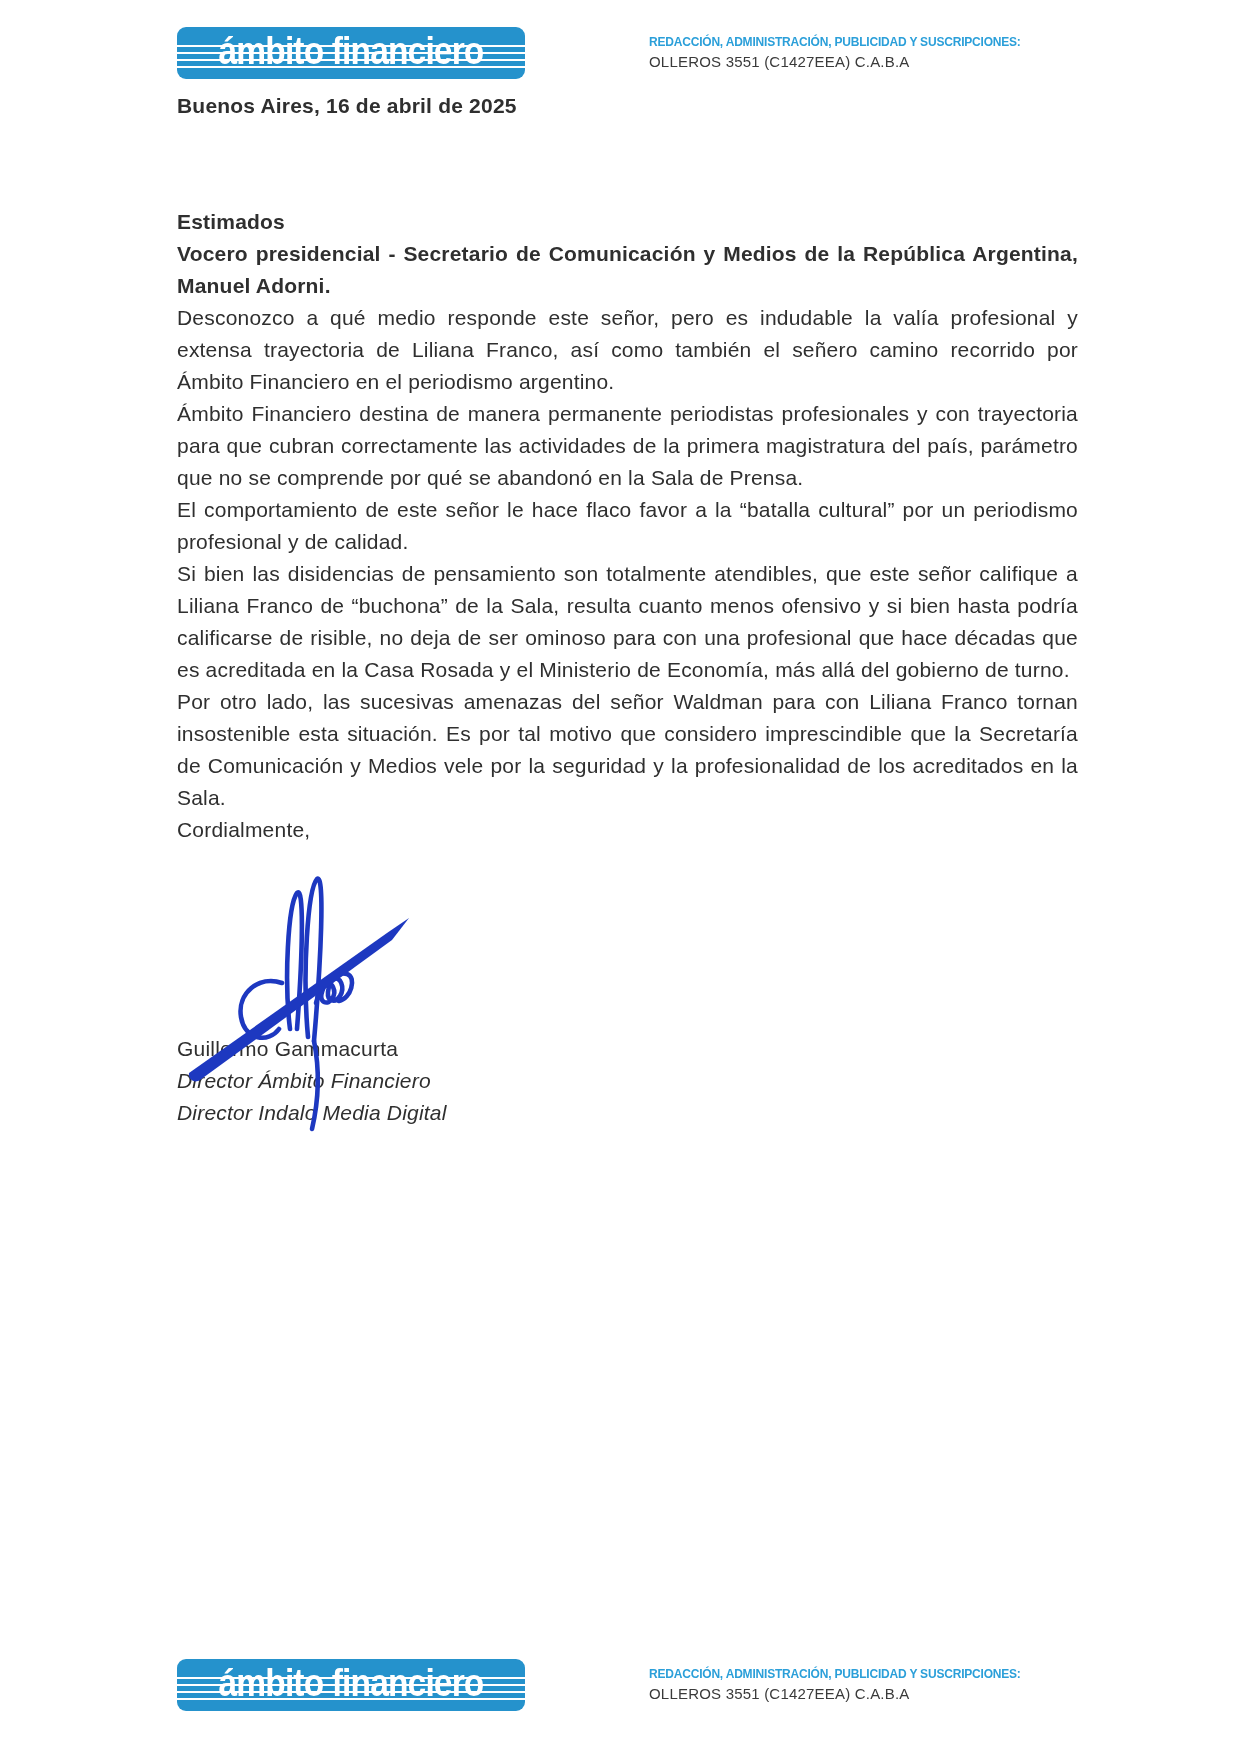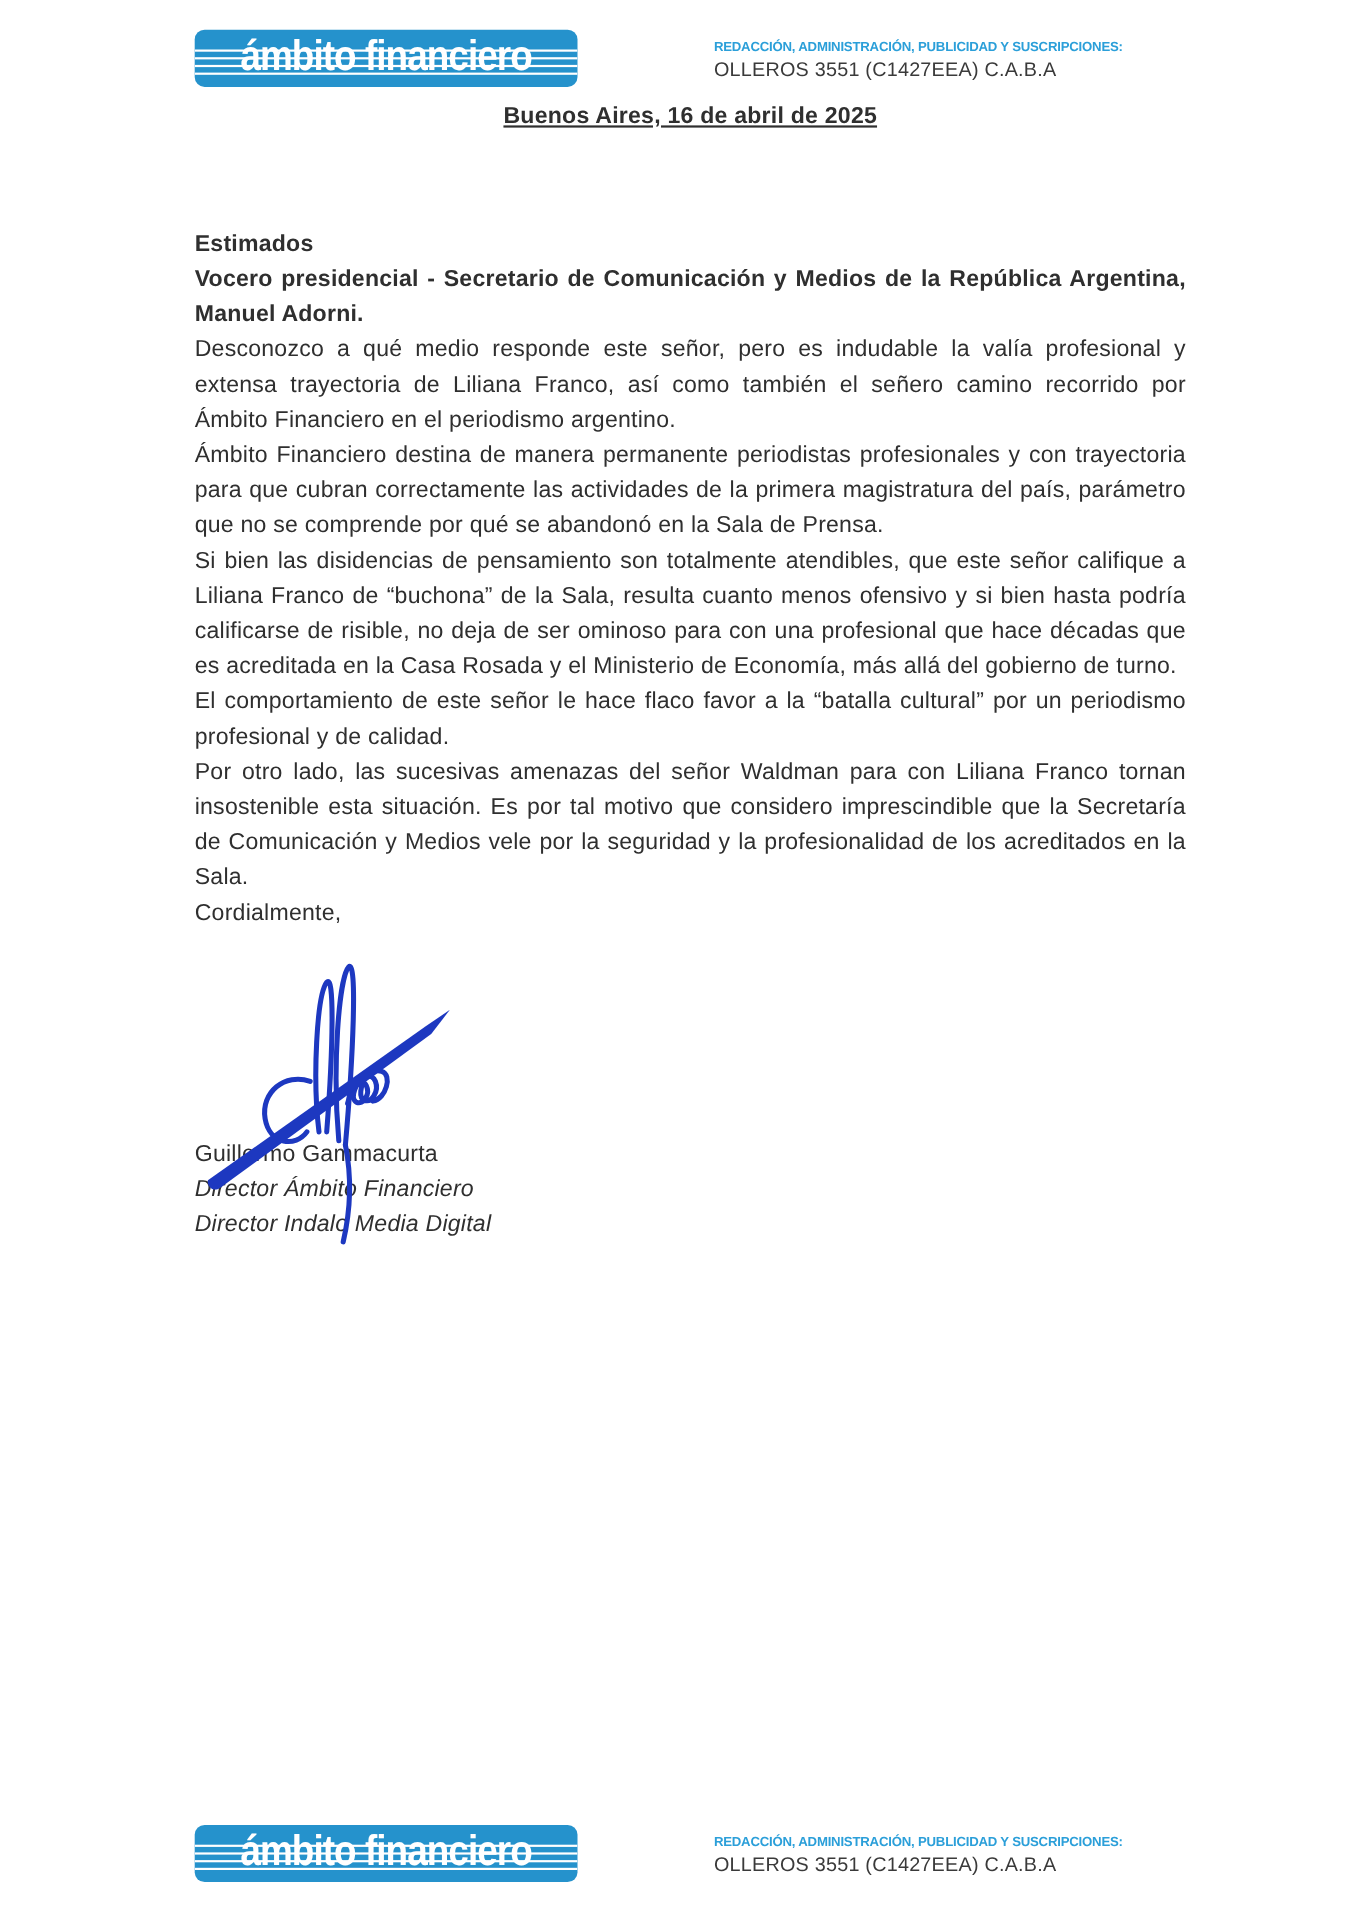--- a/index.html
+++ b/index.html
@@ -24,33 +24,33 @@
     position:absolute;left:0;width:100%;top:50%;
     transform:translateY(-54%) scaleX(0.86);
     text-align:center;color:#ffffff;font-weight:bold;
     font-size:39px;letter-spacing:-1px;white-space:nowrap;
   }
   .lh-right{position:absolute;left:649px;top:8px;white-space:nowrap;}
   .lh-right .l1{
     color:#2b9fd9;font-weight:bold;font-size:12px;letter-spacing:-0.2px;
   }
   .lh-right .l2{
-    color:#3a3a3a;font-size:18px;margin-top:4px;letter-spacing:0.2px;
+    color:#3a3a3a;font-size:15px;margin-top:4px;letter-spacing:0.2px;
   }
   .letterhead.header{top:15px;}
   .letterhead.footer{top:1647px;}
 
   
   .letter{
     position:absolute;left:177px;top:90px;width:901px;
     color:#2f2f2f;font-size:21px;line-height:32px;
     text-align:justify;letter-spacing:0.2px;
   }
   .letter p{margin:0;}
-  .date{text-align:center;font-weight:bold;text-decoration:underline;}
+  .date{text-align:left;font-weight:bold;}
   .salutation{margin-top:84px;font-weight:bold;}
   .para{margin-top:37px;}
   .closing{margin-top:37px;text-align:left;}
 
   .sig-block{position:relative;padding-top:187px;text-align:left;}
   .signature-svg{position:absolute;left:10px;top:25px;width:240px;height:270px;overflow:visible;}
   .sig-title{font-style:italic;}
 </style>
 </head>
 <body>
@@ -74,22 +74,22 @@
   <div class="letter">
     <p class="date">Buenos Aires, 16 de abril de 2025</p>
 
     <div class="salutation">
       <p>Estimados</p>
       <p>Vocero presidencial - Secretario de Comunicación y Medios de la República Argentina, Manuel Adorni.</p>
     </div>
 
     <p class="para">Desconozco a qué medio responde este señor, pero es indudable la valía profesional y extensa trayectoria de Liliana Franco, así como también el señero camino recorrido por Ámbito Financiero en el periodismo argentino.</p>
     <p class="para">Ámbito Financiero destina de manera permanente periodistas profesionales y con trayectoria para que cubran correctamente las actividades de la primera magistratura del país, parámetro que no se comprende por qué se abandonó en la Sala de Prensa.</p>
+    <p class="para">El comportamiento de este señor le hace flaco favor a la “batalla cultural” por un periodismo profesional y de calidad.</p>
     <p class="para">Si bien las disidencias de pensamiento son totalmente atendibles, que este señor califique a Liliana Franco de “buchona” de la Sala, resulta cuanto menos ofensivo y si bien hasta podría calificarse de risible, no deja de ser ominoso para con una profesional que hace décadas que es acreditada en la Casa Rosada y el Ministerio de Economía, más allá del gobierno de turno.</p>
-    <p class="para">El comportamiento de este señor le hace flaco favor a la “batalla cultural” por un periodismo profesional y de calidad.</p>
     <p class="para">Por otro lado, las sucesivas amenazas del señor Waldman para con Liliana Franco tornan insostenible esta situación. Es por tal motivo que considero imprescindible que la Secretaría de Comunicación y Medios vele por la seguridad y la profesionalidad de los acreditados en la Sala.</p>
 
     <p class="closing">Cordialmente,</p>
 
     <div class="sig-block">
       <svg class="signature-svg" viewBox="0 0 240 270" xmlns="http://www.w3.org/2000/svg">
         <g fill="none" stroke-linecap="round" stroke-width="4.6" stroke="#1d38c0">
           <path d="M103,158 C97,110 101,34 110,22 C117,13 116,80 110,158"></path>
           <path d="M121,166 C115,100 121,18 130,8 C138,1 134,90 127,170"></path>
           <path d="M129,132 C133,116 142,108 146,116 C150,124 143,134 137,131 C131,128 136,112 145,108 C154,104 158,117 153,125 C148,133 140,130 141,121 C142,110 150,100 160,103 C170,106 164,128 152,130"></path>

